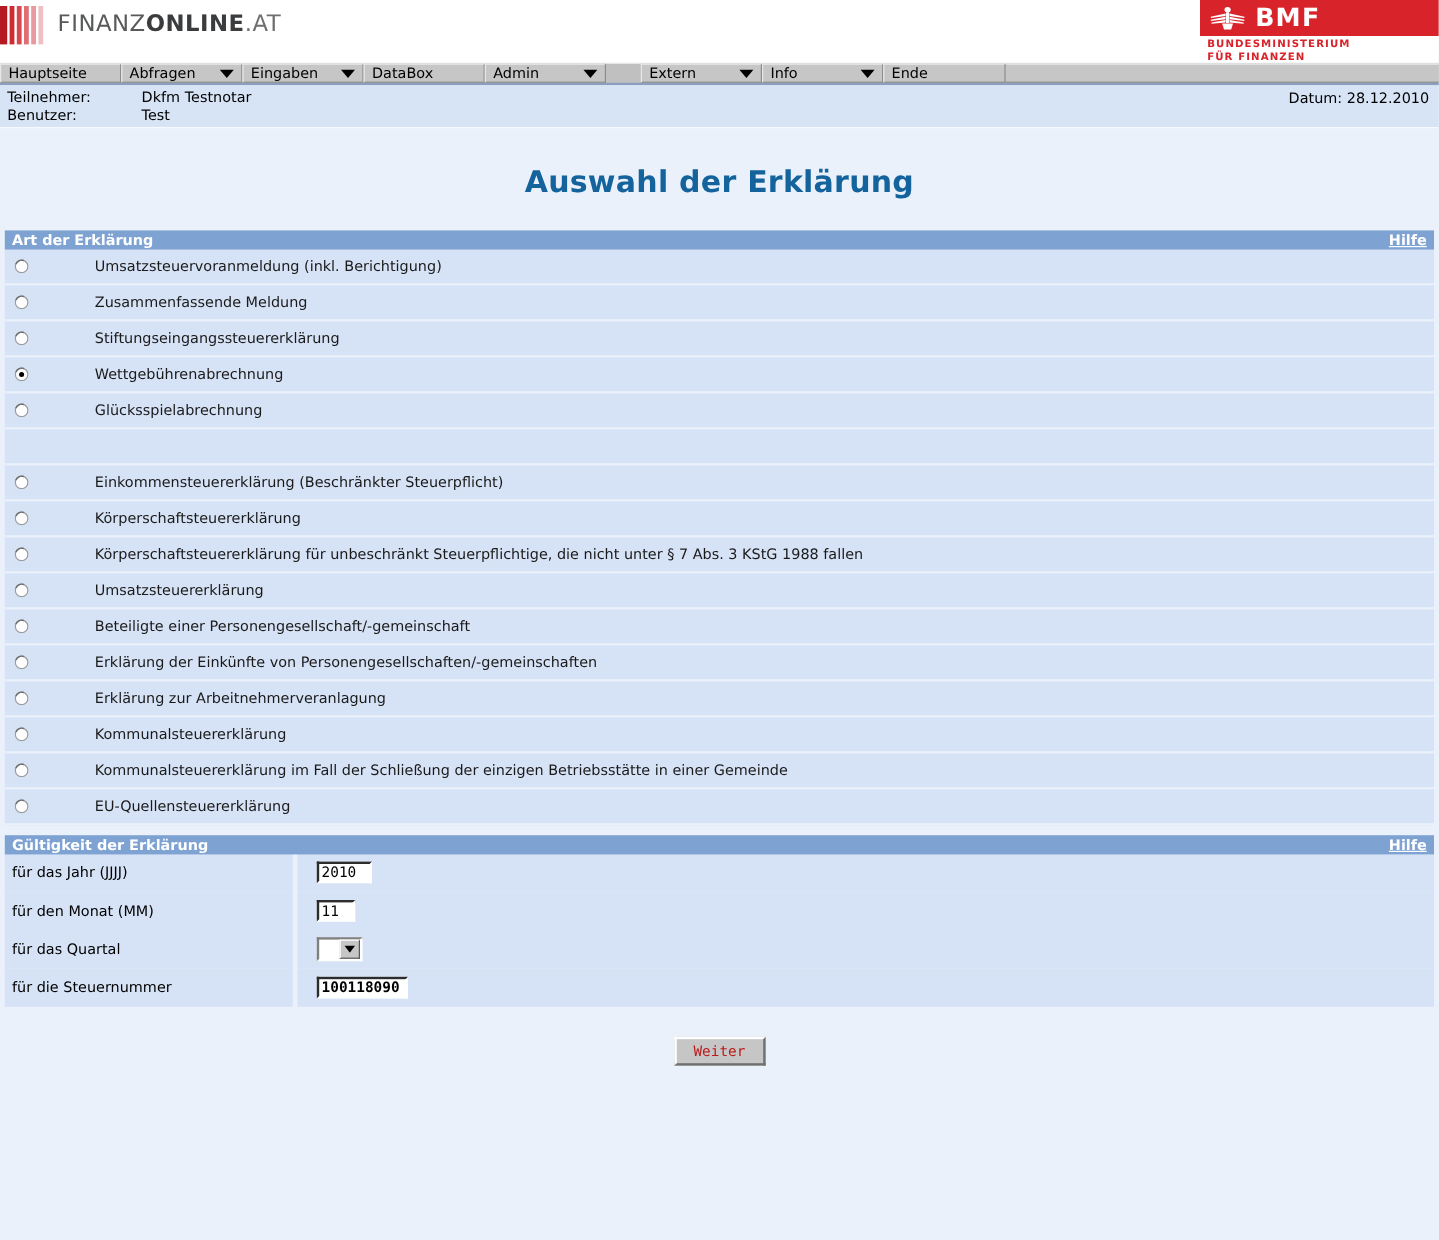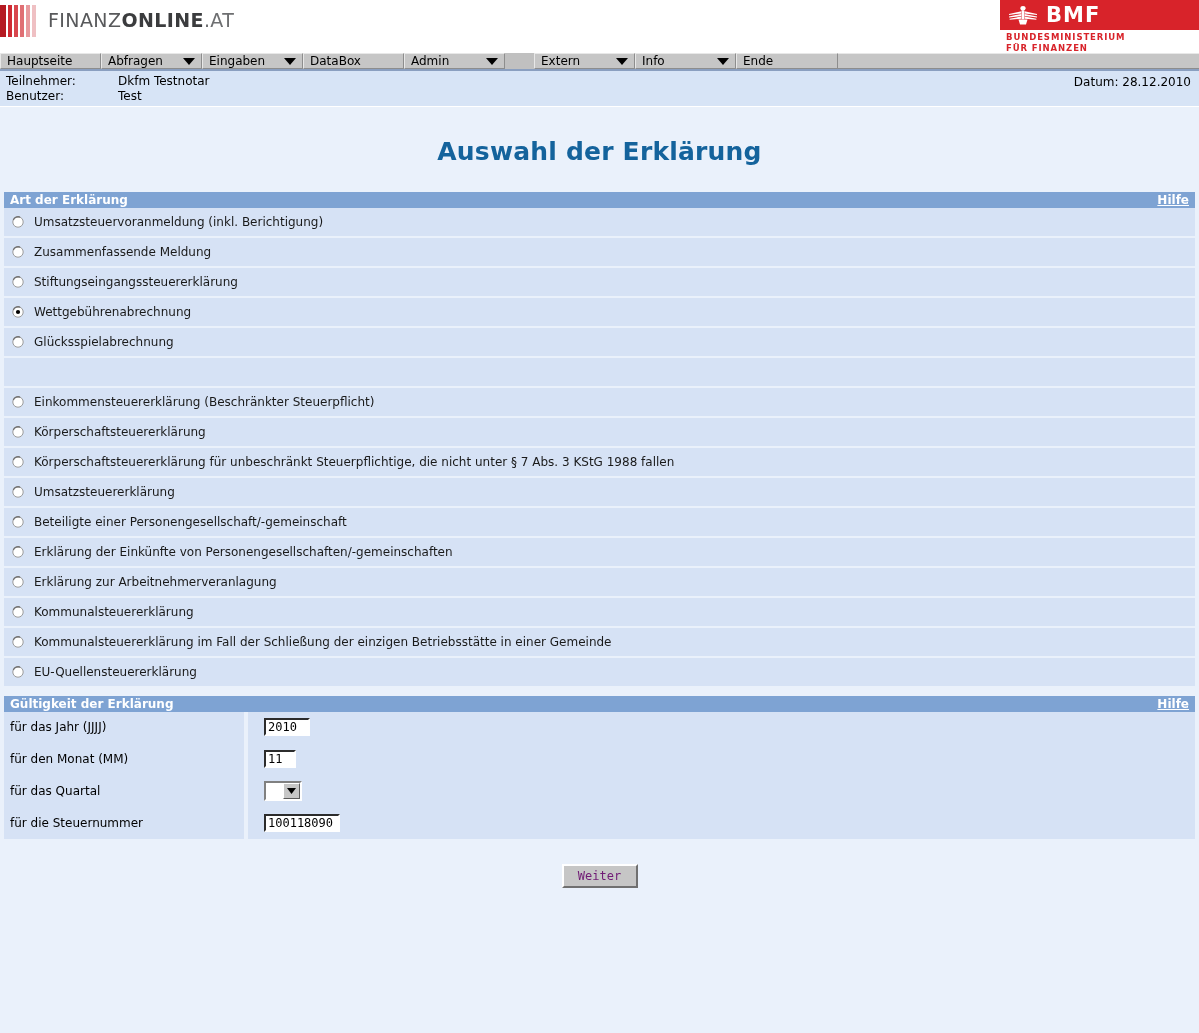--- a/index.html
+++ b/index.html
@@ -184,20 +184,21 @@
   }
 
   .rowlist { margin: 0 4px; }
   .optrow {
     background: #d6e2f5;
     height: 30px;
     display: flex;
     align-items: center;
     padding-left: 8px;
     border-bottom: 2px solid #eaf1fb;
+    gap: 45px;
   }
   .optrow.spacer { height: 30px; }
   .radio {
     width: 12px; height: 12px;
     margin-right: 10px;
     flex: 0 0 auto;
     position: relative;
   }
   .radio svg { display:block; }
   .optlabel {
@@ -273,21 +274,21 @@
   
   .btnwrap {
     display: flex;
     justify-content: center;
     padding-top: 24px;
   }
   .weiter {
     font-family: "DejaVu Sans Mono", monospace;
     font-size: 12px;
     background: #c6c6c6;
-    color: #701a75;
+    color: #b91c1c;
     padding: 3px 0;
     width: 76px;
     text-align: center;
     border: 2px solid;
     border-top-color: #ffffff;
     border-left-color: #ffffff;
     border-right-color: #707070;
     border-bottom-color: #707070;
     cursor: pointer;
   }
@@ -568,20 +569,20 @@
             <svg width="9" height="6" viewBox="0 0 9 6">
               <polygon points="0,0 9,0 4.5,6" fill="#000"></polygon>
             </svg>
           </div>
         </div>
       </div>
     </div>
     <div class="formrow">
       <div class="fcell-label">für die Steuernummer</div>
       <div class="fcell-input">
-        <input type="text" class="txt" value="100118090" style="width: 76px;">
+        <input type="text" class="txt" value="100118090" style="width: 76px; font-weight: bold;">
       </div>
     </div>
   </div>
 
 <div class="btnwrap">
   <div class="weiter">Weiter</div>
 </div>
 
 </body></html>

